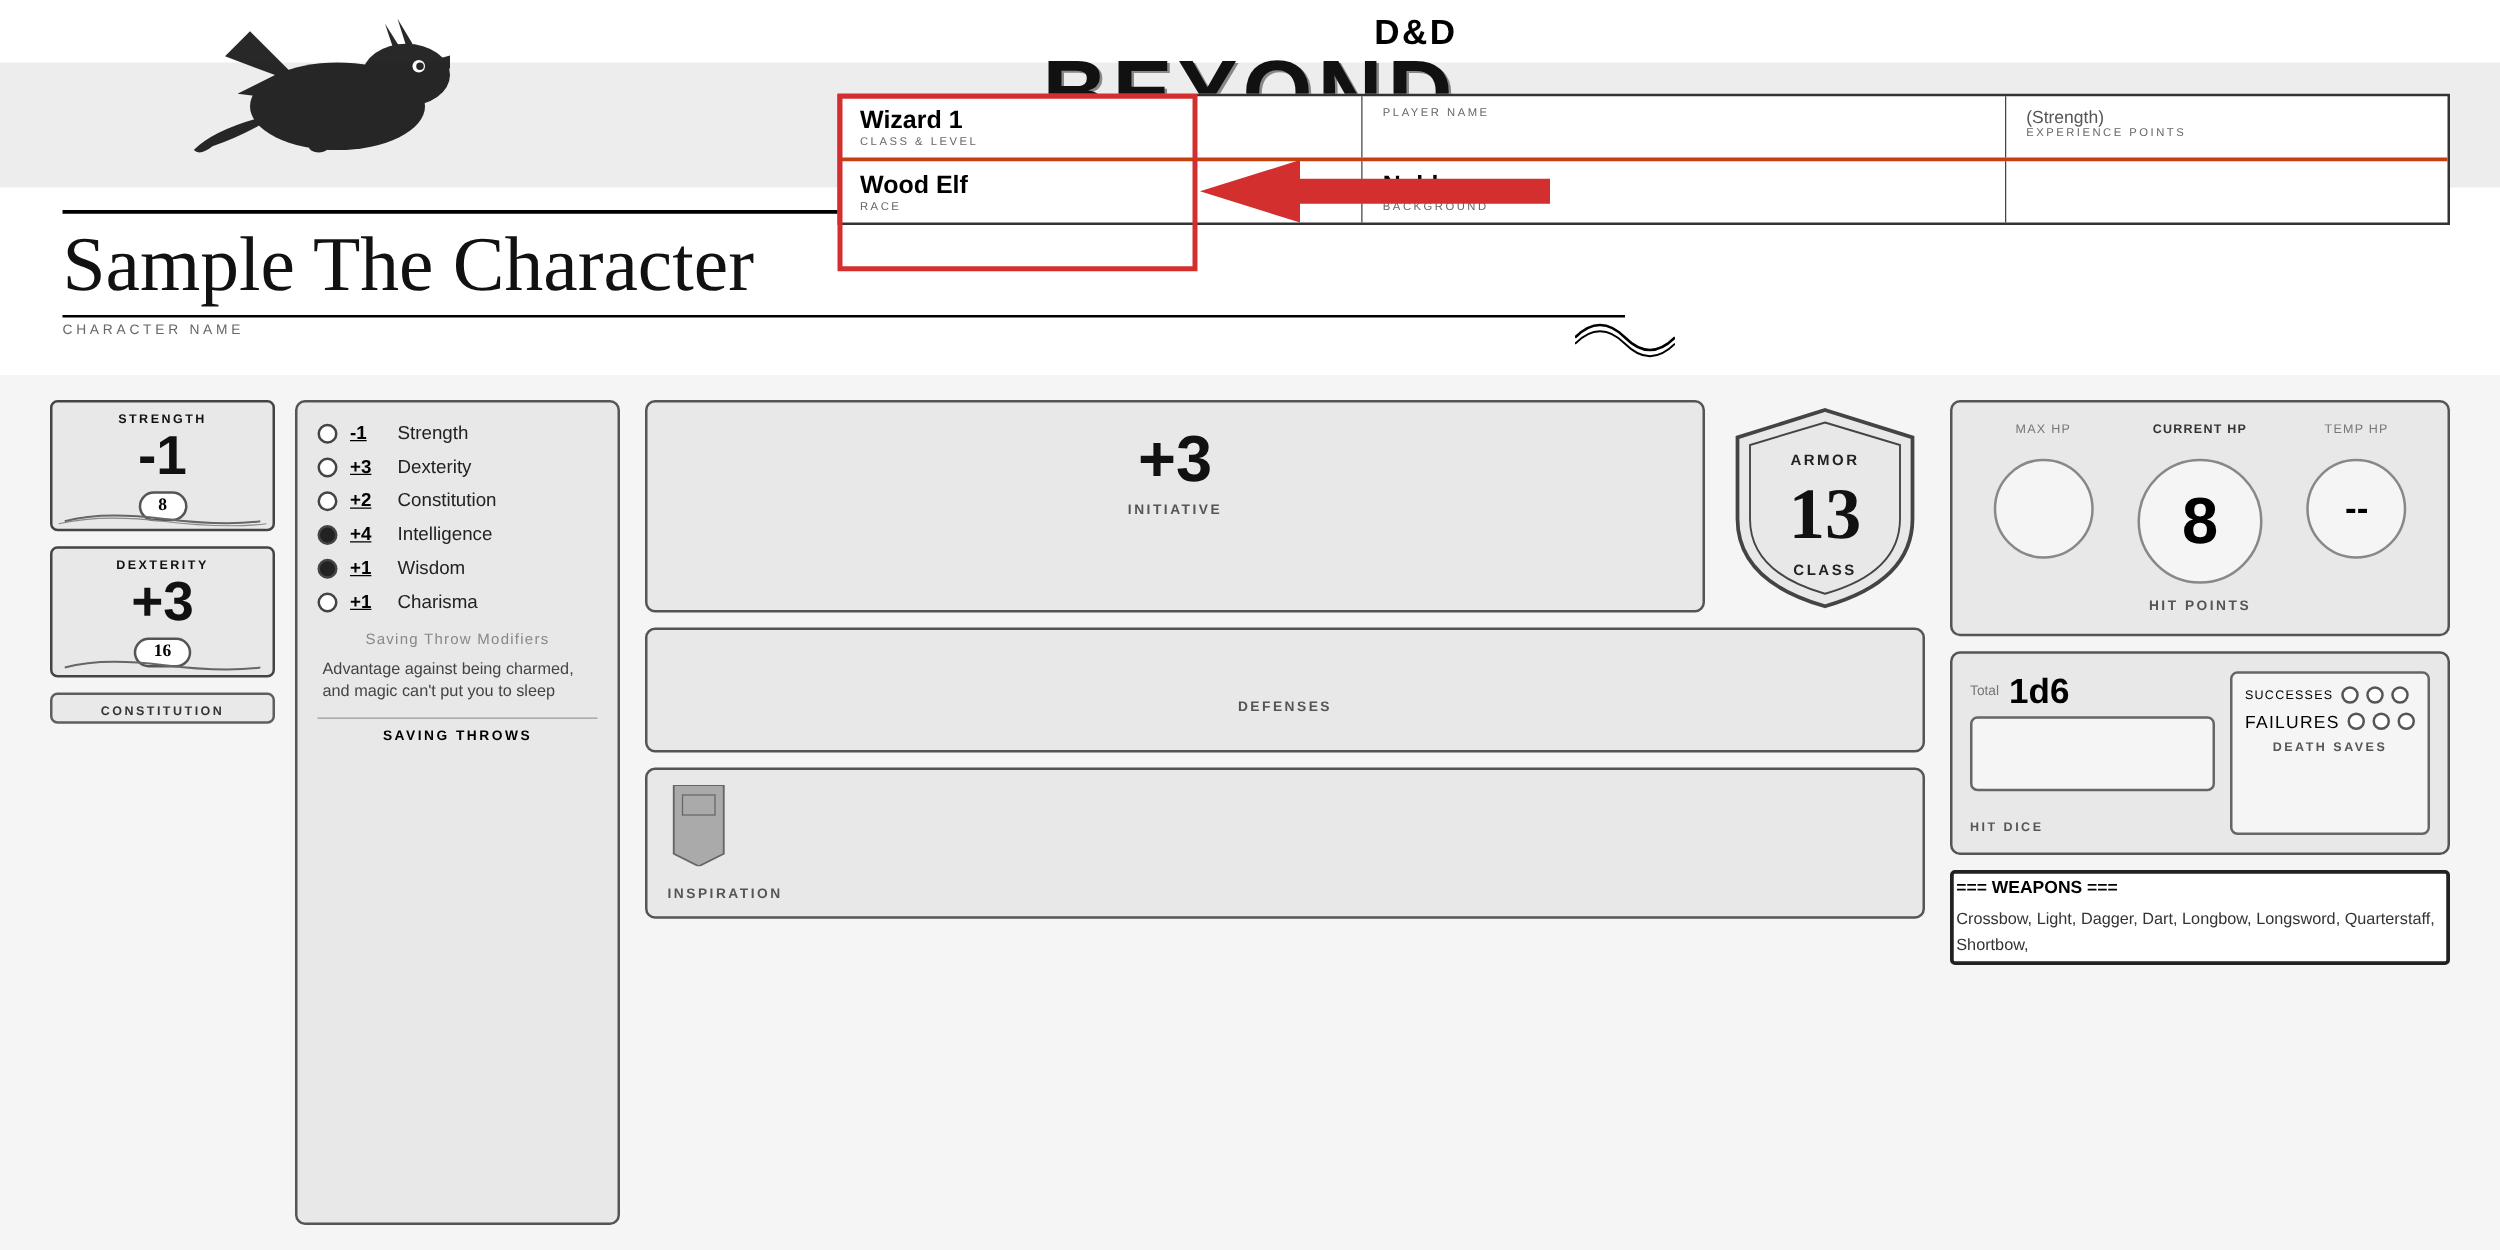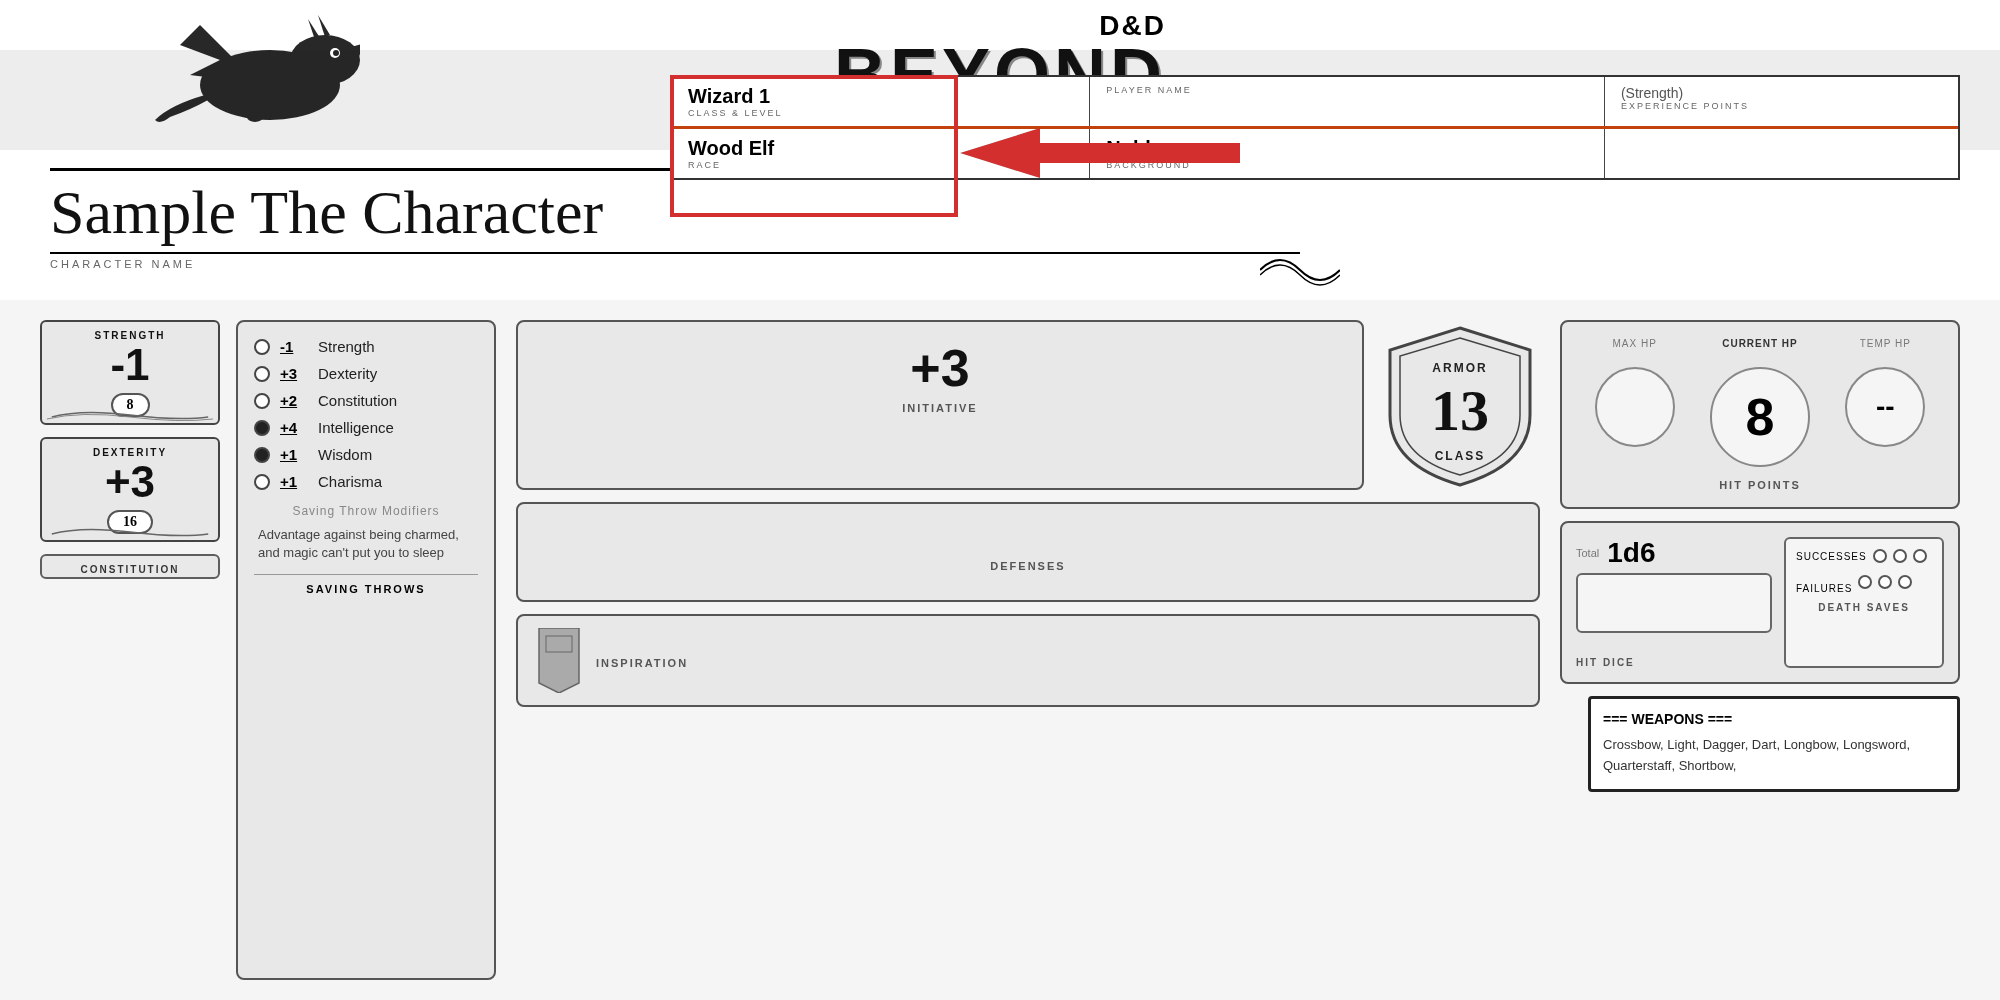--- a/index.html
+++ b/index.html
@@ -253,22 +253,22 @@
       display: flex;
       align-items: flex-end;
     }
 
     .inspiration-box {
       background: #e8e8e8;
       border: 2px solid #555;
       border-radius: 8px;
       padding: 12px 16px;
       display: flex;
-      align-items: center;
       gap: 12px;
+      flex-direction: column;
     }
 
     
     .hp-col {
       width: 400px;
       margin-left: 20px;
       flex-shrink: 0;
       display: flex;
       flex-direction: column;
       gap: 12px;
@@ -384,23 +384,22 @@
       color: #555;
       text-align: center;
       margin-top: 8px;
     }
 
     
     .weapons-panel {
       background: #fff;
       border: 3px solid #222;
       border-radius: 4px;
-      padding: 12px;
+      padding: 2px;
       margin-top: 0;
-      margin-left: 28px;
     }
 
     .weapons-title {
       font-size: 14px;
       font-weight: bold;
       font-family: 'Arial', sans-serif;
       margin-bottom: 8px;
     }
 
     .weapons-list {
@@ -658,21 +657,21 @@
       <div class="death-saves-right">
 
         <div class="death-save-row">
           <span style="font-size:10px;letter-spacing:1px;font-family:Arial,sans-serif;">SUCCESSES</span>
           <div class="death-circle"></div>
           <div class="death-circle"></div>
           <div class="death-circle"></div>
         </div>
 
         <div class="death-save-row">
-          <span style="font-size:10px;letter-spacing:1px;font-family:Arial,sans-serif;margin-top:14px;">FAILURES</span>
+          <span style="font-size:14px;letter-spacing:1px;font-family:Arial,sans-serif;">FAILURES</span>
           <div class="death-circle"></div>
           <div class="death-circle"></div>
           <div class="death-circle"></div>
         </div>
         <div class="death-saves-label">DEATH SAVES</div>
       </div>
     </div>
 
     <div class="weapons-panel">
       <div class="weapons-title">=== WEAPONS ===</div>

